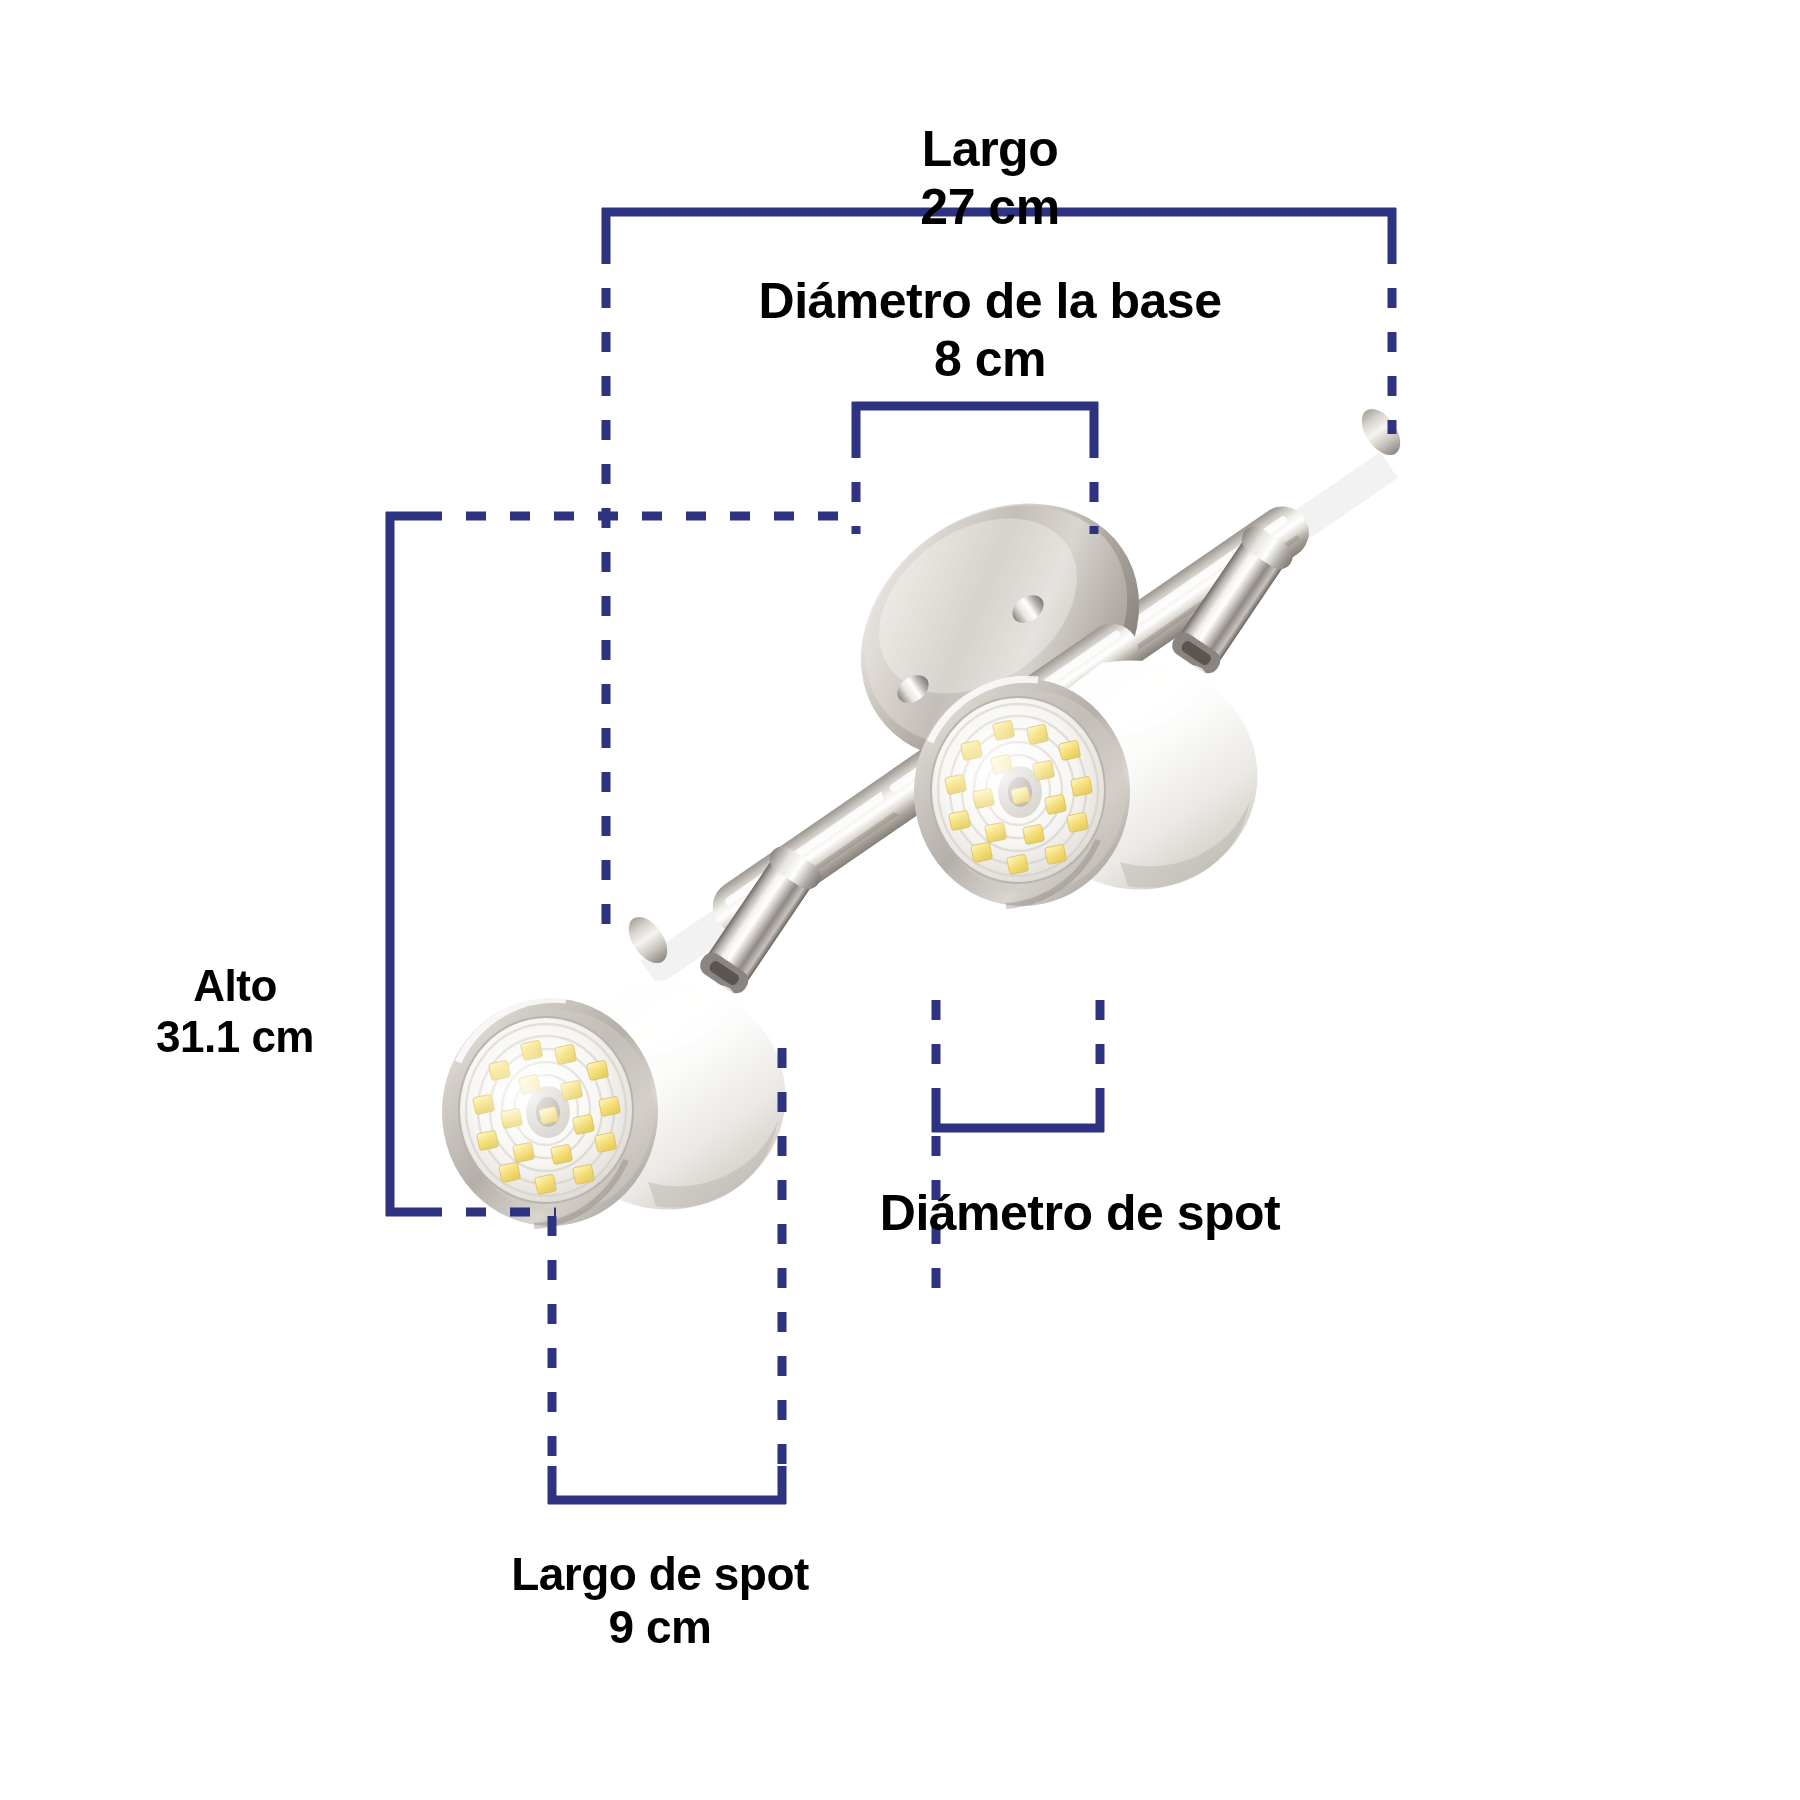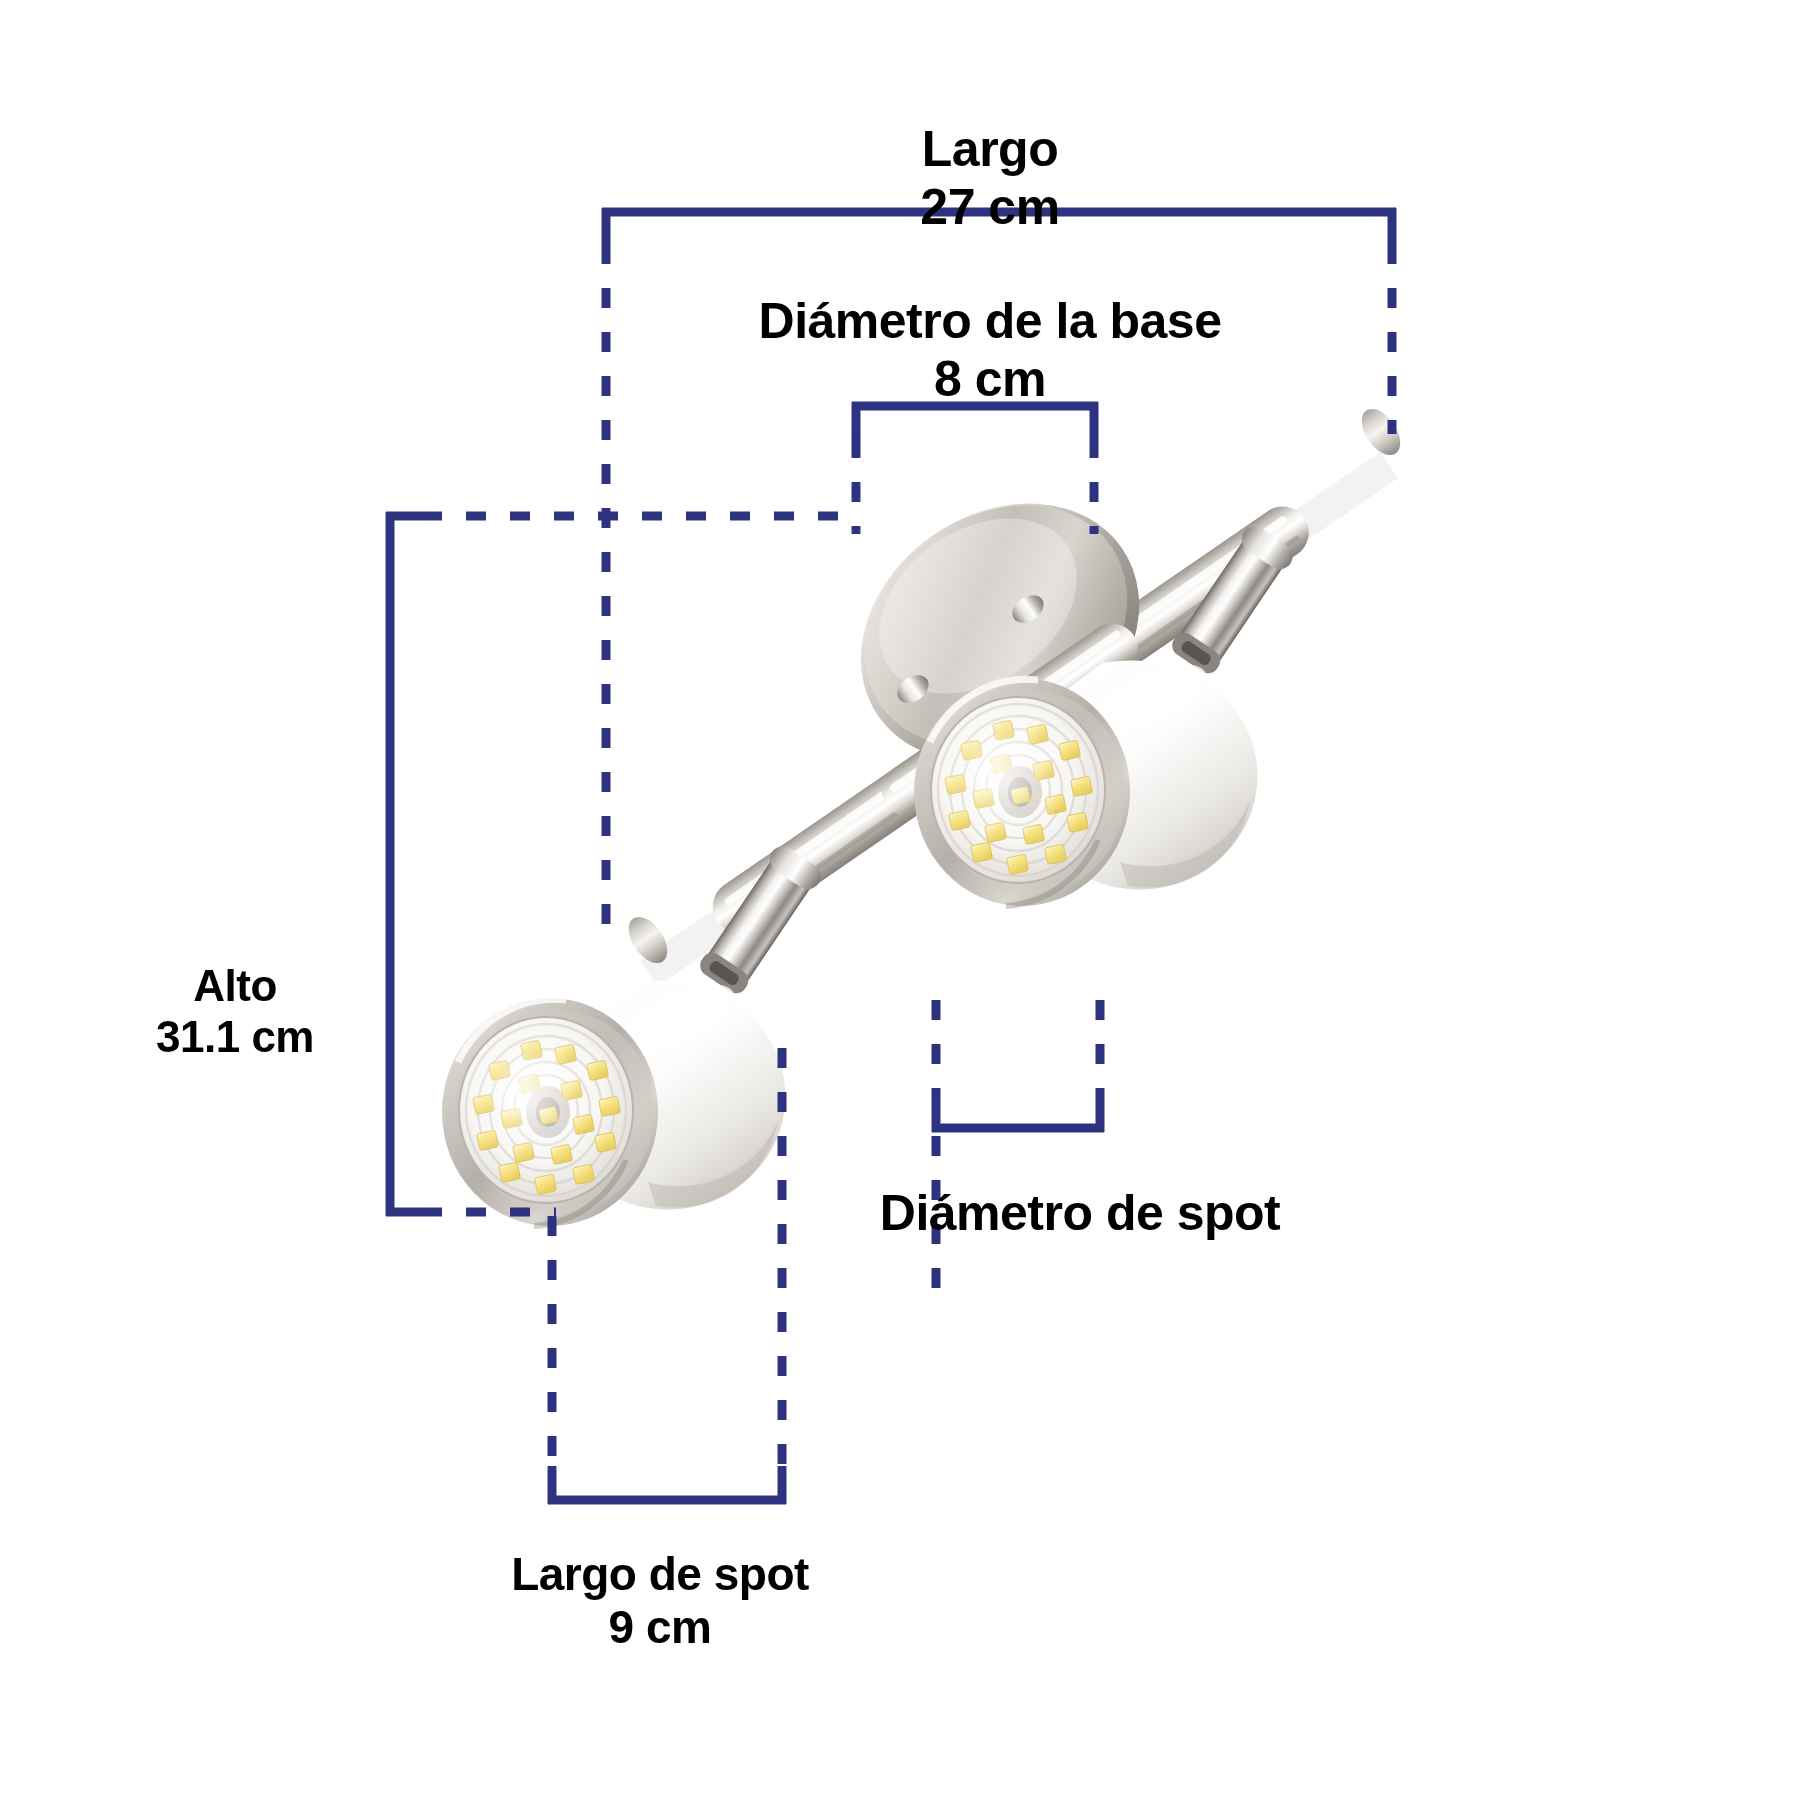--- a/index.html
+++ b/index.html
@@ -28,21 +28,21 @@
     font-weight: 700;
     text-align: center;
     line-height: 1.16;
     white-space: nowrap;
     letter-spacing: -0.5px;
   }
   .label .ln {
     display: block;
   }
   .lbl-largo      { left: 760px;  top: 86px;   width: 460px; font-size: 50px; margin-top: 34px; }
-  .lbl-base       { left: 690px;  top: 272px;  width: 600px; font-size: 50px; margin-top: 20px; }
+  .lbl-base       { left: 690px;  top: 272px;  width: 600px; font-size: 50px; }
   .lbl-alto       { left: 70px;   top: 960px;  width: 330px; font-size: 44px; }
   .lbl-spotdiam   { left: 840px;  top: 1184px; width: 480px; font-size: 50px; }
   .lbl-spotlargo  { left: 420px;  top: 1548px; width: 480px; font-size: 46px; }
 </style>
 </head>
 <body>
 
 <div id="stage">
 
   <svg id="artboard" viewBox="0 0 1800 1800" width="1800" height="1800" xmlns="http://www.w3.org/2000/svg">

